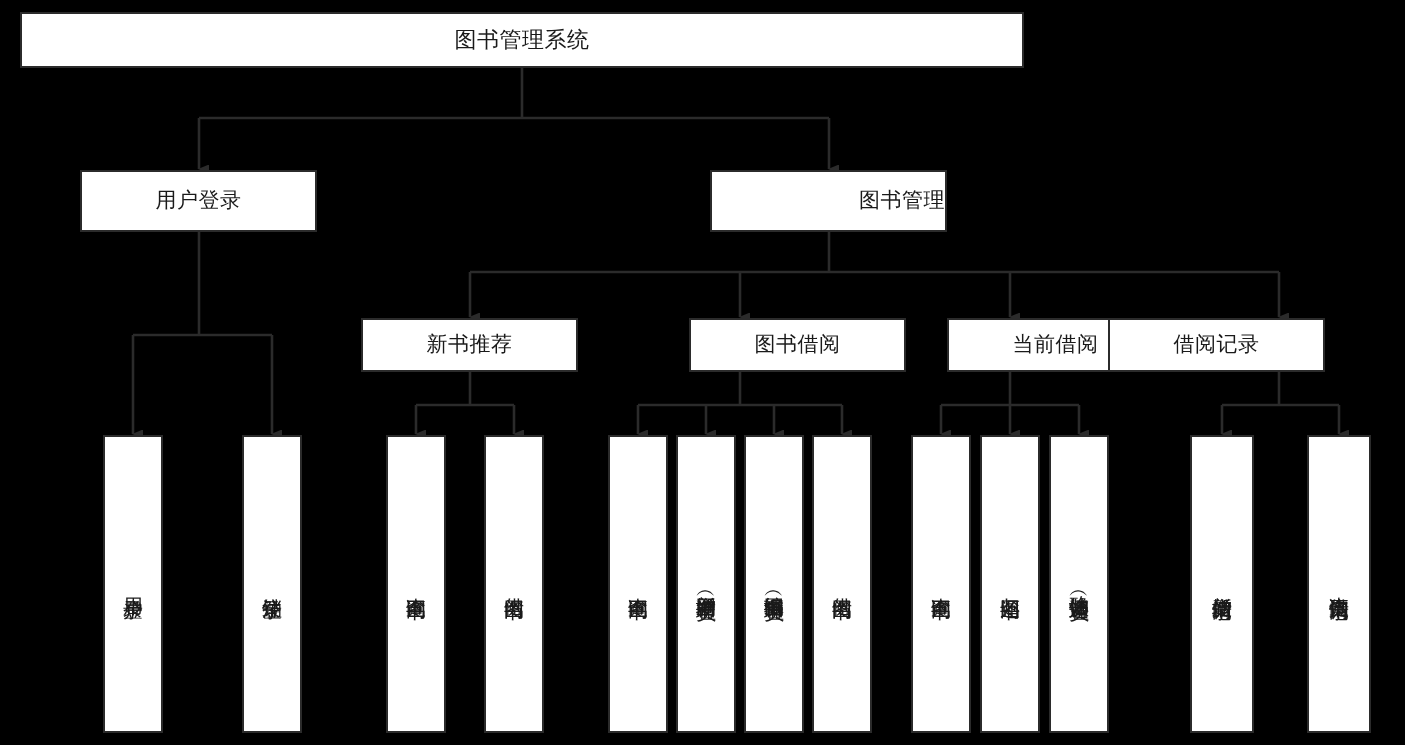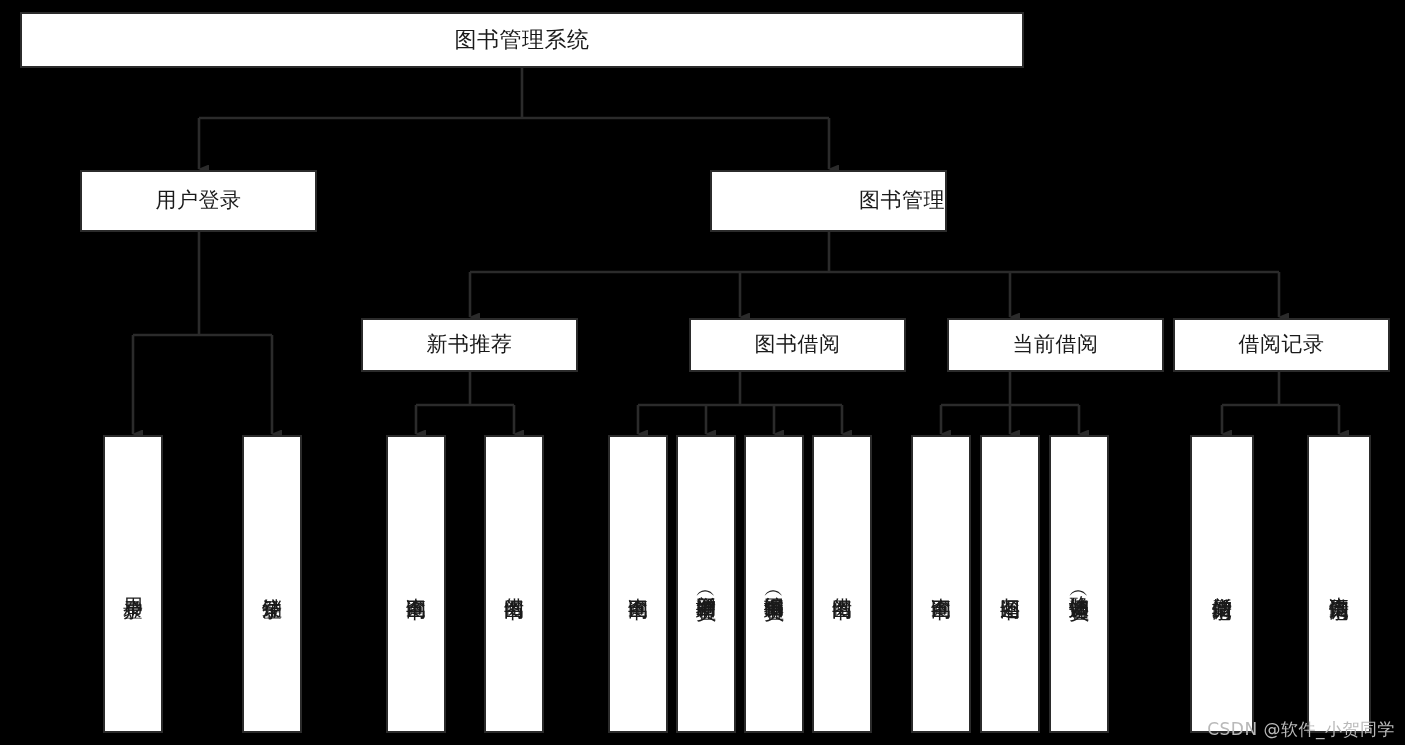--- a/index.html
+++ b/index.html
@@ -129,21 +129,21 @@
 
   <div class="node horiz" style="left: 361px; top: 318px; width: 217px; height: 54px;">
     <span>新书推荐</span>
   </div>
   <div class="node horiz" style="left: 661px; top: 318px; width: 217px; height: 54px; margin-left: 28px;">
     <span>图书借阅</span>
   </div>
   <div class="node horiz" style="left: 947px; top: 318px; width: 217px; height: 54px;">
     <span>当前借阅</span>
   </div>
-  <div class="node horiz" style="left: 1173px; top: 318px; width: 217px; height: 54px;">
+  <div class="node horiz" style="left: 1108px; top: 318px; width: 217px; height: 54px;">
     <span>借阅记录</span>
   </div>
 
   <div class="node vert" style="left: 103px; top: 435px; width: 60px; height: 298px;">
     <span class="vlabel">用户登录</span>
   </div>
   <div class="node vert" style="left: 242px; top: 435px; width: 60px; height: 298px;">
     <span class="vlabel">注销登录</span>
   </div>
 
@@ -177,14 +177,13 @@
     <span class="vlabel">确认归还（管理员）</span>
   </div>
 
   <div class="node vert" style="left: 1190px; top: 435px; width: 64px; height: 298px;">
     <span class="vlabel">新增借阅记录</span>
   </div>
   <div class="node vert" style="left: 1307px; top: 435px; width: 64px; height: 298px;">
     <span class="vlabel">查询借阅记录</span>
   </div>
 
-  <div id="watermark">CSDN @软件_小贺同学</div>
 </div>
 
 </body></html>

